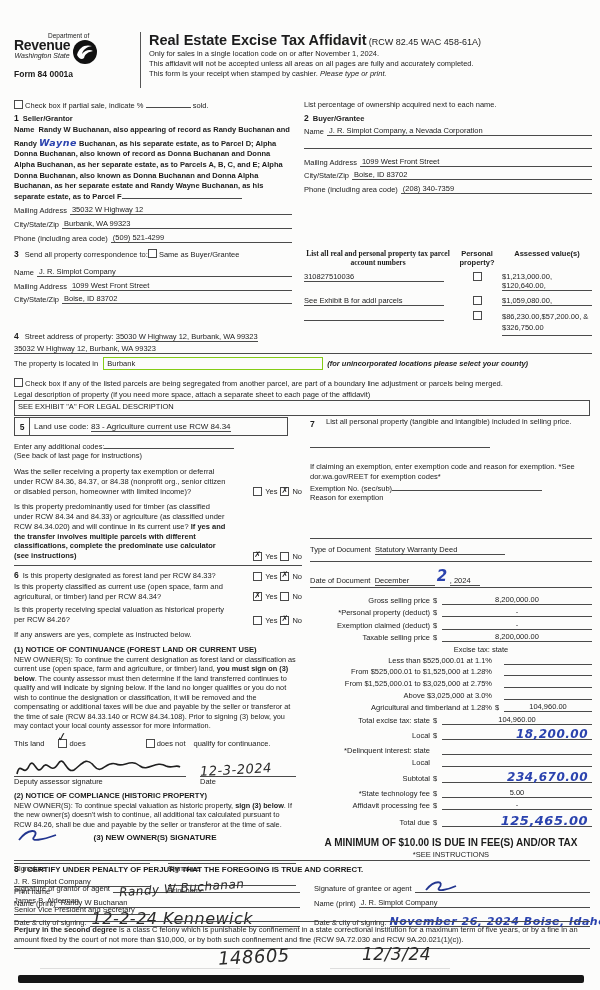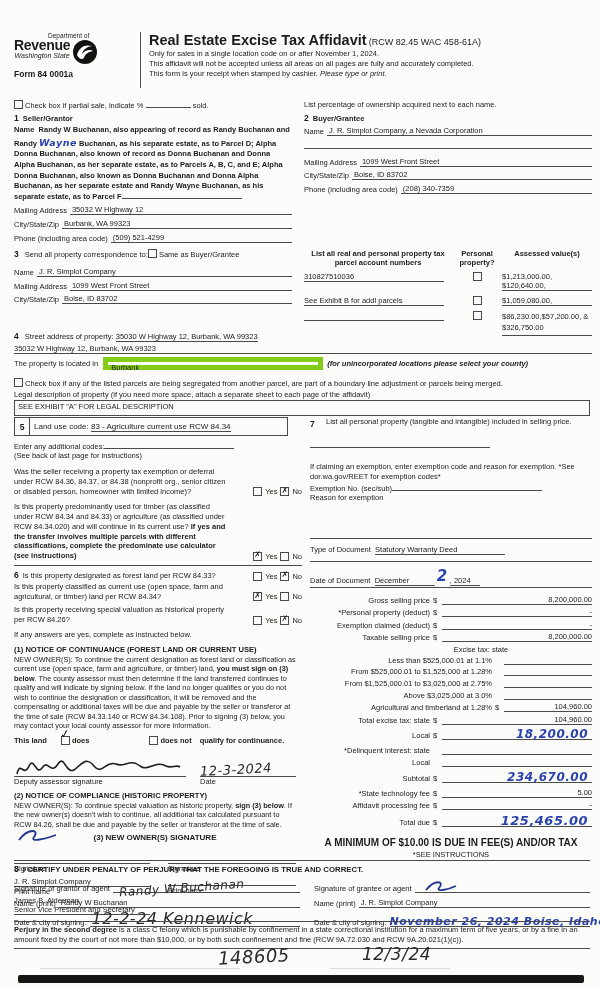--- a/index.html
+++ b/index.html
@@ -20,21 +20,21 @@
   .yn{white-space:nowrap;display:flex;gap:3px;align-items:flex-end;}
   .hw{font-family:"DejaVu Sans",sans-serif;font-style:italic;letter-spacing:0.5px;}
   .hw-blue{color:#2b43ae;}
   .hw-dark{color:#2a2a2a;}
   .para{line-height:1.3;}
   .tinyline{border-bottom:1px solid #4a4a4a;height:8px;}
   
   .trow{display:flex;align-items:flex-end;margin-bottom:2.6px;}
   .trow .tl{flex:1;text-align:right;padding-right:3px;white-space:nowrap;}
   .trow .td{width:9px;}
-  .trow .tv{width:150px;border-bottom:1px solid #4a4a4a;text-align:right;position:relative;white-space:nowrap;}
+  .trow .tv{width:150px;border-bottom:1px solid #4a4a4a;text-align:center;position:relative;white-space:nowrap;}
   .trow-s .tv{width:88px;}
   .tv-hand{position:absolute;right:4px;bottom:-2px;font-size:12px;font-weight:bold;white-space:nowrap;}
   .hr{border-top:1px solid #4a4a4a;height:0;}
   .noticetitle{font-weight:bold;font-size:7.6px;margin-bottom:1px;}
   .sig-underline{border-bottom:1px solid #4a4a4a;position:relative;}
 </style>
 </head>
 <body>
 
 <div class="page">
@@ -141,21 +141,21 @@
           <span class="lab">Mailing Address</span>
           <span class="val">1099 West Front Street</span>
         </div>
       <div class="fieldrow">
           <span class="lab">City/State/Zip</span>
           <span class="val">Boise, ID 83702</span>
         </div>
     </div>
     <div class="grow">
       <div class="row" style="text-align:center;">
-        <div class="b" style="width:148px;line-height:1.25;">List all real and personal property tax parcel account numbers</div>
+        <div class="b" style="width:148px;line-height:1.25;font-family:Liberation Serif, serif;">List all real and personal property tax parcel account numbers</div>
         <div class="b" style="width:50px;line-height:1.25;">Personal property?</div>
         <div class="b grow" style="line-height:1.25;">Assessed value(s)</div>
       </div>
       <div class="row" style="margin-top:4px;align-items:flex-start;">
         <div class="u" style="width:140px;margin-right:8px;">310827510036</div>
         <div style="width:50px;text-align:center;"><span class="cb"><span class="mk"></span></span></div>
         <div class="u grow">$1,213,000.00, $120,640.00,</div>
       </div>
       <div class="row" style="margin-top:5px;align-items:flex-start;">
         <div class="u" style="width:140px;margin-right:8px;">See Exhibit B for addl parcels</div>
@@ -177,21 +177,21 @@
     <div>
       <span class="secnum">4</span>
       <span>Street address of property:</span>
       <span class="u">35030 W Highway 12, Burbank, WA  99323</span>
     </div>
     <div class="u" style="margin-top:3px;">35032 W Highway 12, Burbank, WA  99323</div>
   </div>
 
   <div class="abs row" style="top:357px;left:14px;width:578px;align-items:center;">
     <span>The property is located in</span>
-    <span style="display:inline-block;width:220px;height:13px;border:5px solid #84cc16;margin:0 4px 0 5px;padding:1px 3px;box-sizing:border-box;">Burbank</span>
+    <span style="display:inline-block;width:220px;height:13px;border:1px solid #84cc16;margin:0 4px 0 5px;padding:1px 3px;box-sizing:border-box;">Burbank</span>
     <span class="b i">(for unincorporated locations please select your county)</span>
   </div>
 
   <div class="abs" style="top:390px;left:14px;width:576px;">
     <div>Legal description of property (if you need more space, attach a separate sheet to each page of the affidavit)</div>
     <div style="border:1px solid #4a4a4a;height:12px;padding:1px 3px;margin-top:1px;box-sizing:content-box;">SEE EXHIBIT "A" FOR LEGAL DESCRIPTION</div>
   </div>
 
   <div class="abs" style="top:378px;left:14px;width:578px;">
     <span class="cb"><span class="mk"></span></span>
@@ -284,21 +284,21 @@
         </div>
       </div>
       <div style="margin-top:5px;">If any answers are yes, complete as instructed below.</div>
     </div>
 
     <div style="margin-top:6px;width:282px;">
       <div class="noticetitle">(1) NOTICE OF CONTINUANCE (FOREST LAND OR CURRENT USE)</div>
       <div class="para" style="font-size:7.3px;">
         <span>NEW OWNER(S): To continue the current designation as forest land or classification as current use (open space, farm and agriculture, or timber) land, </span><span class="b">you must sign on (3) below</span><span>. The county assessor must then determine if the land transferred continues to qualify and will indicate by signing below. If the land no longer qualifies or you do not wish to continue the designation or classification, it will be removed and the compensating or additional taxes will be due and payable by the seller or transferor at the time of sale (RCW 84.33.140 or RCW 84.34.108). Prior to signing (3) below, you may contact your local county assessor for more information.</span>
       </div>
-      <div class="row" style="margin-top:5px;align-items:flex-start;position:relative;height:16px;font-weight:bold;">
+      <div class="row" style="margin-top:5px;align-items:center;position:relative;height:16px;">
         <span>This land</span>
         <span class="cb cb-hand" style="margin-left:14px;">
             <span class="mk hw">✓</span>
           </span>
         <span style="margin-left:2px;">does</span>
         <span class="cb" style="margin-left:60px;">
             <span class="mk"></span>
           </span>
         <span style="margin-left:2px;">does not</span>
         <span style="margin-left:8px;">qualify for continuance.</span>

